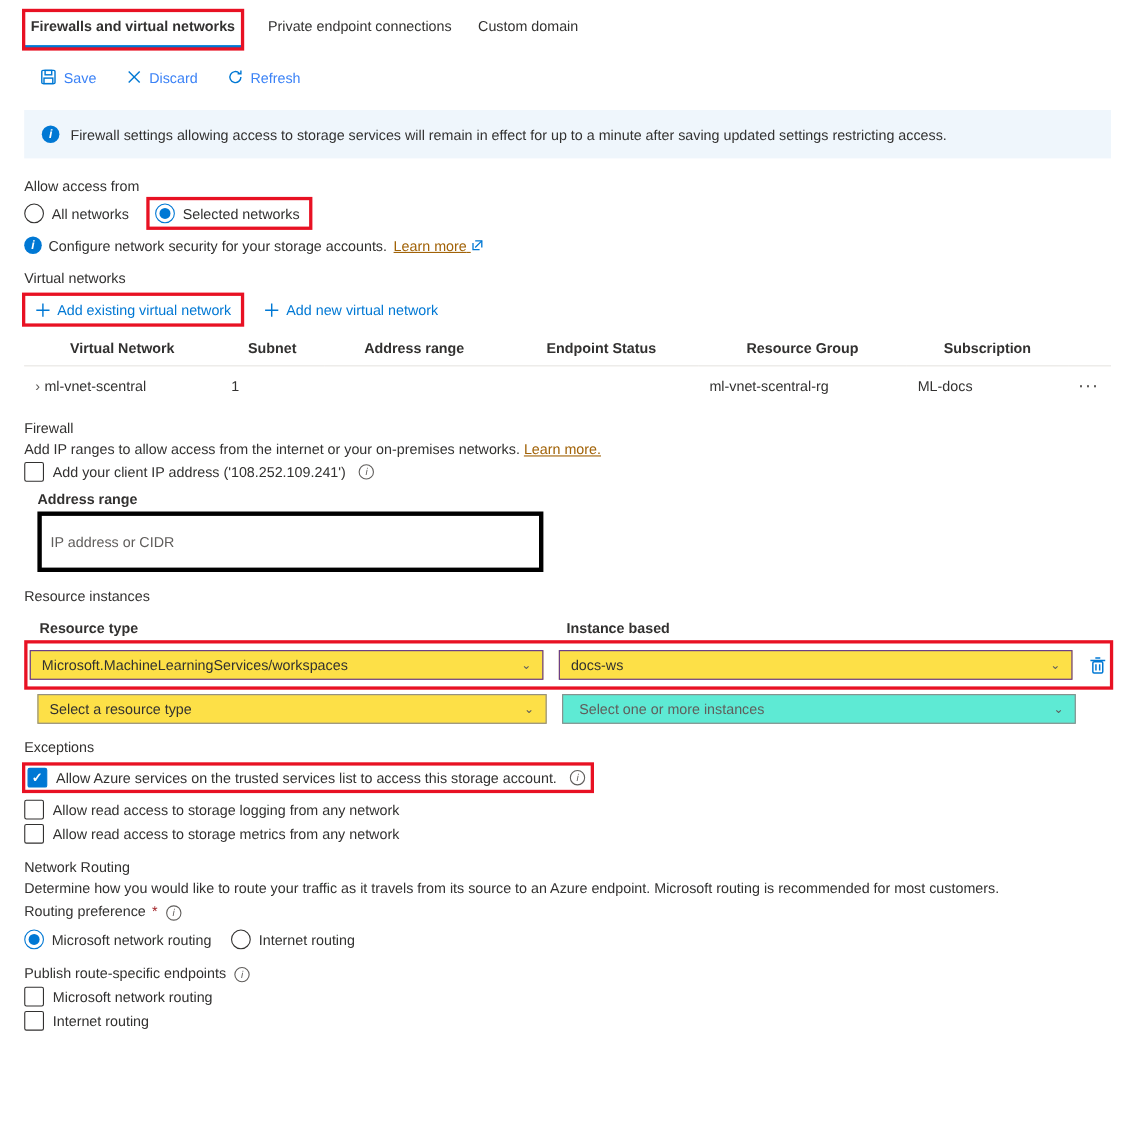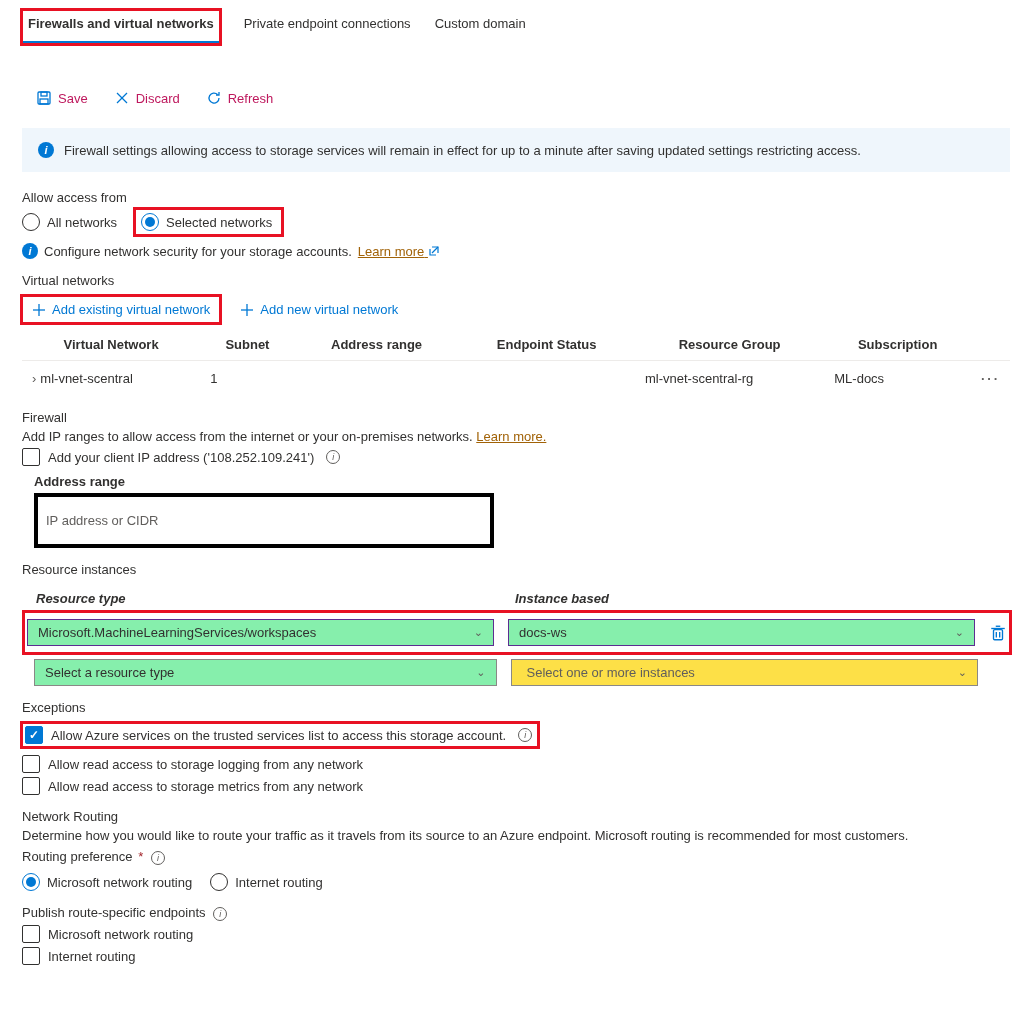--- a/index.html
+++ b/index.html
@@ -37,22 +37,21 @@
     gap: 14px;
     padding: 14px 22px 8px 30px;
     align-items: center;
   }
   .toolbar-btn {
     display: flex;
     align-items: center;
     gap: 6px;
     padding: 4px 6px;
     cursor: pointer;
-    color: #be185d;
-    margin-top: 28px;
+    color: #3b82f6;
   }
   .toolbar-btn svg { width: 16px; height: 16px; }
   .info-banner {
     margin: 10px 22px 18px 22px;
     background: #eff6fc;
     padding: 14px 16px;
     display: flex;
     align-items: center;
     gap: 10px;
     font-size: 13px;
@@ -190,43 +189,42 @@
     align-items: center;
     margin: 4px 0;
   }
   .dropdown {
     flex: 1;
     display: flex;
     align-items: center;
     justify-content: space-between;
     padding: 5px 10px;
     border: 1px solid #8a8886;
-    background: #86efac;
+    background: #fde047;
     font-size: 13px;
     cursor: pointer;
     min-width: 0;
   }
   .dropdown.filled {
     border-color: #5c2e91;
   }
-  .dropdown.placeholder { color: #605e5c; background:#fde047; border-color:#8a8886;padding-left:15px;}
+  .dropdown.placeholder { color: #605e5c; background:#5eead4; border-color:#8a8886;padding-left:15px;}
   .dropdown .chev-down {
     font-size: 11px;
     color: #605e5c;
   }
   .trash {
     width: 18px; height: 18px;
     cursor: pointer;
     color: #0078d4;
     flex-shrink: 0;
   }
   .resource-headers {
     display: flex;
     margin-top: 8px;
-    font-style: italic;
   }
   .resource-headers > div { flex: 1; font-weight:600; font-size:13px; padding:6px 2px;}
   .small-info {
     width:14px;height:14px;border:1px solid #605e5c;border-radius:50%;
     display:inline-flex;align-items:center;justify-content:center;
     font-size:9px;color:#605e5c;font-style:italic;margin-left:4px;
   }
   .required { color:#a4262c; margin-left:2px;}
   .dots-menu{letter-spacing:2px;font-weight:bold;color:#605e5c;cursor:pointer;}
   .desc{font-size:13px;margin-bottom:4px;}

